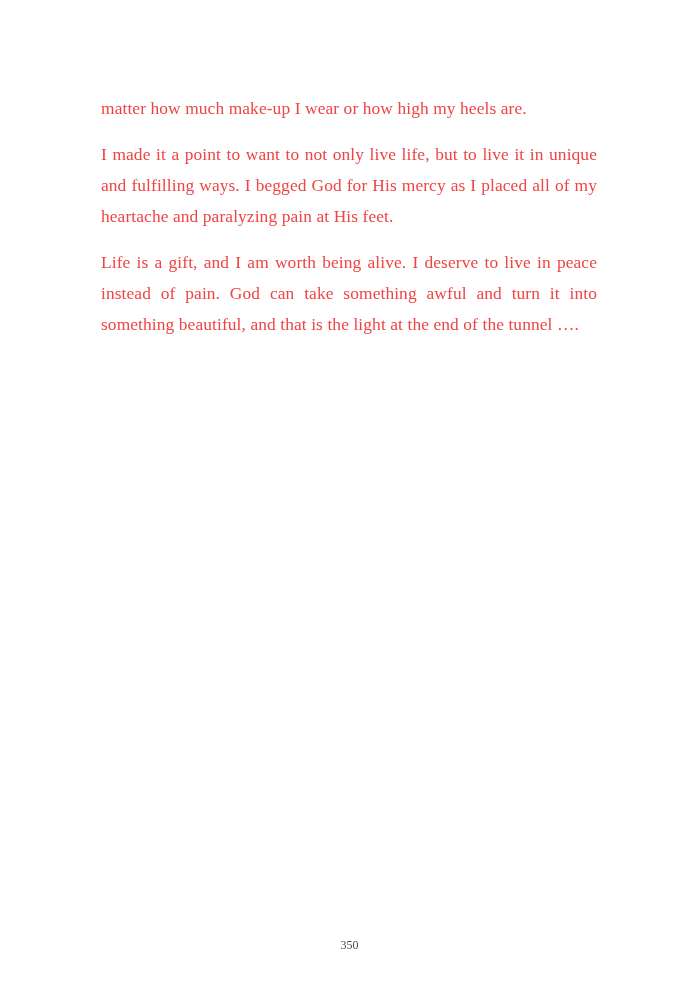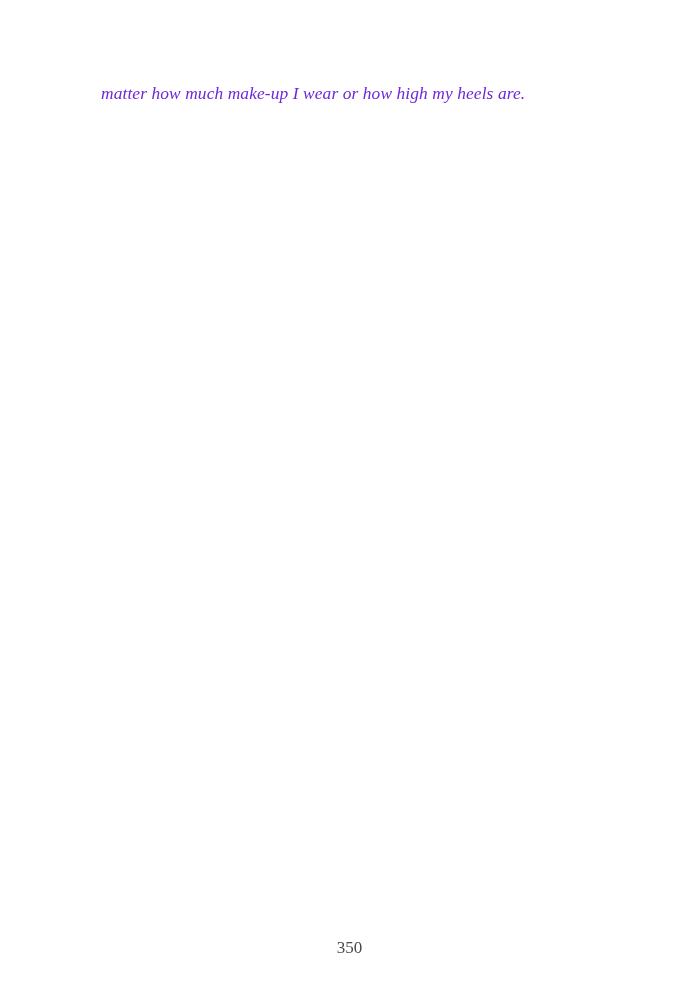--- a/index.html
+++ b/index.html
@@ -23,44 +23,45 @@
     height: 992px;
     background: #ffffff;
   }
   .content {
     position: absolute;
     left: 101px;
     top: 78px;
     width: 496px;
   }
   .para {
-    font-style: italic;
     font-size: 17.4px;
     line-height: 31px;
     text-align: justify;
-    margin: 0 0 15px 0;
+    margin: 15px 0 15px 0;
     letter-spacing: 0.1px;
-    color: #6d28d9;
+    color: #ef4444;
   }
   .para:last-child {
     margin-bottom: 0;
   }
   .folio {
     position: absolute;
     left: 0;
     top: 938px;
     width: 699px;
     text-align: center;
-    font-size: 17px;
+    font-size: 12px;
     font-style: normal;
     color: #4a4a4a;
     font-family: "Liberation Serif", "DejaVu Serif", serif;
   }
 </style>
 </head>
 <body>
 
 <div class="page">
   <div class="content">
     <p class="para">matter how much make-up I wear or how high my heels are.</p>
+    <p class="para">I made it a point to want to not only live life, but to live it in unique and fulfilling ways. I begged God for His mercy as I placed all of my heartache and paralyzing pain at His feet.</p>
+    <p class="para">Life is a gift, and I am worth being alive. I deserve to live in peace instead of pain. God can take something awful and turn it into something beautiful, and that is the light at the end of the tunnel ….</p>
   </div>
   <div class="folio">350</div>
 </div>
 
 </body></html>

